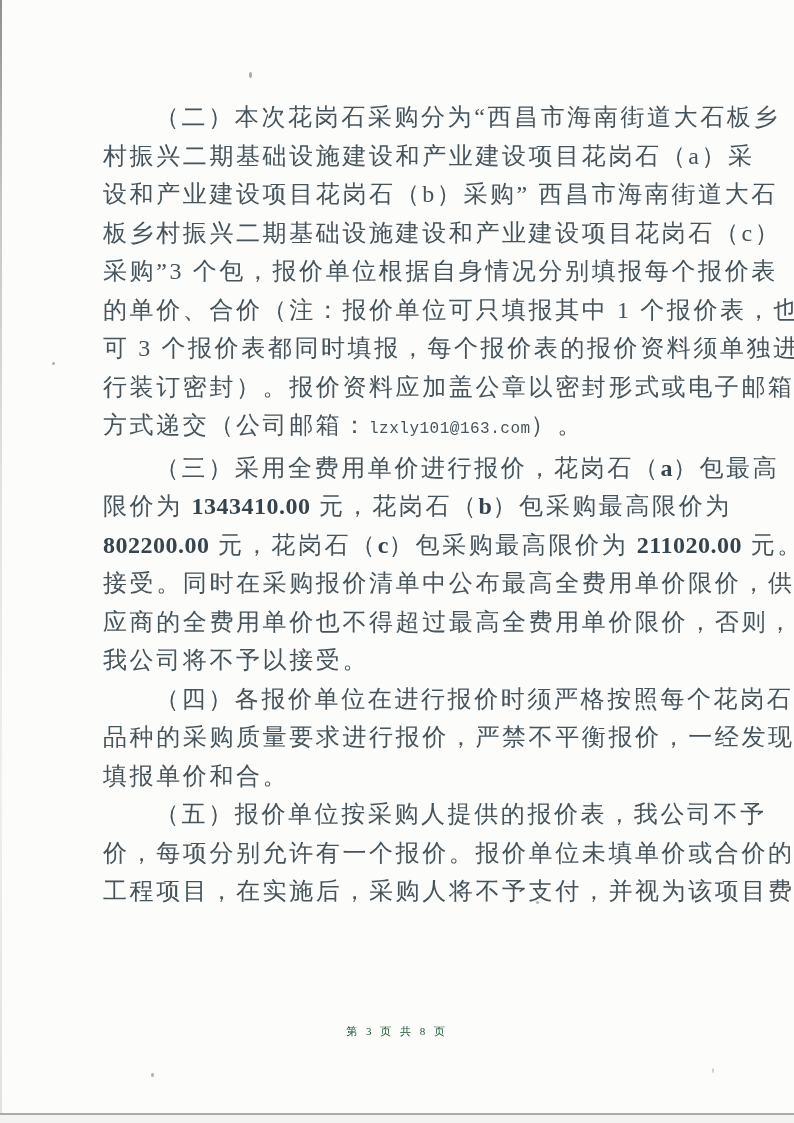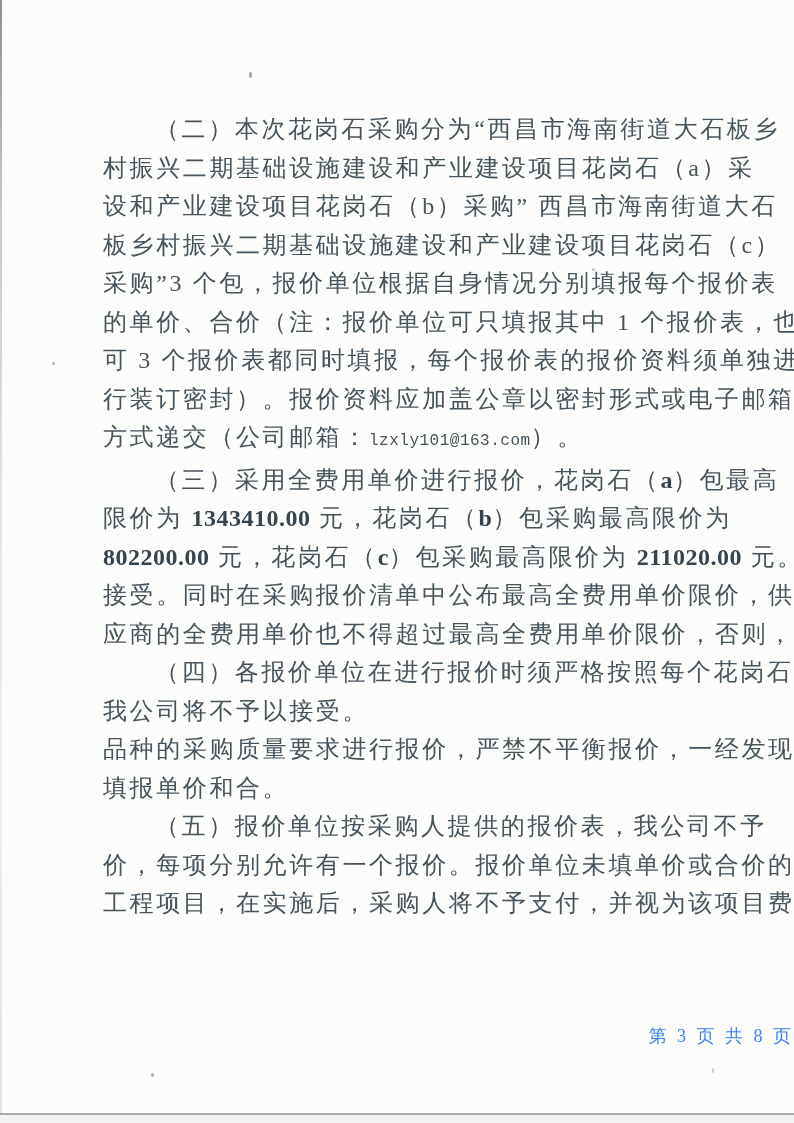--- a/index.html
+++ b/index.html
@@ -12,42 +12,41 @@
     font-family:"Liberation Serif","DejaVu Serif",serif;
   }
   .text-block{
     position:absolute;
     left:103px;top:98px;
     width:596px;
     color:#46545c;
     font-size:24px;
     line-height:38.5px;
     letter-spacing:2.6px;
-    margin-top:12px;
   }
   .line{white-space:nowrap;}
   .line.indent{text-indent:52px;}
   .seg-n{}
   .seg-b{
     font-weight:700;
     letter-spacing:0.5px;
     color:#36444d;
   }
   .seg-m{
     font-family:"Liberation Mono","DejaVu Sans Mono",monospace;
     font-size:16px;
     letter-spacing:0.5px;
   }
   .footer{
     position:absolute;
     left:0;top:1024px;width:100%;
-    text-align:right;
-    font-size:18px;
+    text-align:center;
+    font-size:11px;
     letter-spacing:3px;
-    color:#3b82f6;
+    color:#14532d;
   }
   .edge-left{
     position:absolute;left:0;top:0;width:2px;height:1123px;
     background:linear-gradient(#8f8f8d 0%,#c6c6c3 18%,rgba(198,198,195,0.45) 45%,rgba(198,198,195,0.25) 70%,rgba(198,198,195,0.5) 100%);
   }
   .edge-bottom{
     position:absolute;left:0;top:1113px;width:100%;height:2px;
     background:#a6abab;
   }
   .below-edge{
@@ -76,22 +75,22 @@
       <div class="line"><span class="seg-n">采购”3 个包，报价单位根据自身情况分别填报每个报价表</span></div>
       <div class="line"><span class="seg-n">的单价、合价（注：报价单位可只填报其中 1 个报价表，也</span></div>
       <div class="line"><span class="seg-n">可 3 个报价表都同时填报，每个报价表的报价资料须单独进</span></div>
       <div class="line"><span class="seg-n">行装订密封）。报价资料应加盖公章以密封形式或电子邮箱</span></div>
       <div class="line"><span class="seg-n">方式递交（公司邮箱：</span><span class="seg-m">lzxly101@163.com</span><span class="seg-n">）。</span></div>
       <div class="line indent"><span class="seg-n">（三）采用全费用单价进行报价，花岗石（</span><span class="seg-b">a</span><span class="seg-n">）包最高</span></div>
       <div class="line"><span class="seg-n">限价为 </span><span class="seg-b">1343410.00</span><span class="seg-n"> 元，花岗石（</span><span class="seg-b">b</span><span class="seg-n">）包采购最高限价为</span></div>
       <div class="line"><span class="seg-b">802200.00</span><span class="seg-n"> 元，花岗石（</span><span class="seg-b">c</span><span class="seg-n">）包采购最高限价为 </span><span class="seg-b">211020.00</span><span class="seg-n"> 元。</span></div>
       <div class="line"><span class="seg-n">接受。同时在采购报价清单中公布最高全费用单价限价，供</span></div>
       <div class="line"><span class="seg-n">应商的全费用单价也不得超过最高全费用单价限价，否则，</span></div>
+      <div class="line"><span class="seg-n">我公司将不予以接受。</span></div>
       <div class="line indent"><span class="seg-n">（四）各报价单位在进行报价时须严格按照每个花岗石</span></div>
-      <div class="line"><span class="seg-n">我公司将不予以接受。</span></div>
       <div class="line"><span class="seg-n">品种的采购质量要求进行报价，严禁不平衡报价，一经发现</span></div>
       <div class="line"><span class="seg-n">填报单价和合。</span></div>
       <div class="line indent"><span class="seg-n">（五）报价单位按采购人提供的报价表，我公司不予</span></div>
       <div class="line"><span class="seg-n">价，每项分别允许有一个报价。报价单位未填单价或合价的</span></div>
       <div class="line"><span class="seg-n">工程项目，在实施后，采购人将不予支付，并视为该项目费</span></div>
     </div>
 
   <div class="footer">第 3 页 共 8 页</div>
 
   <div class="noise n1"></div>

